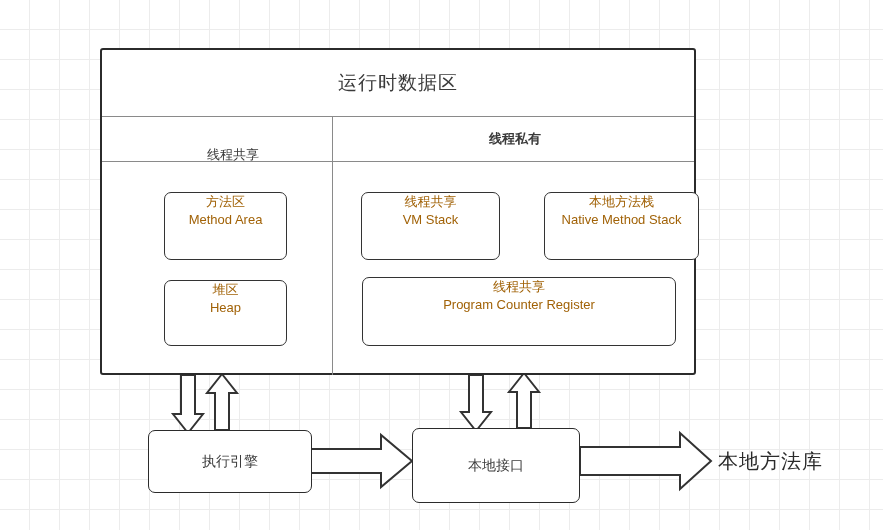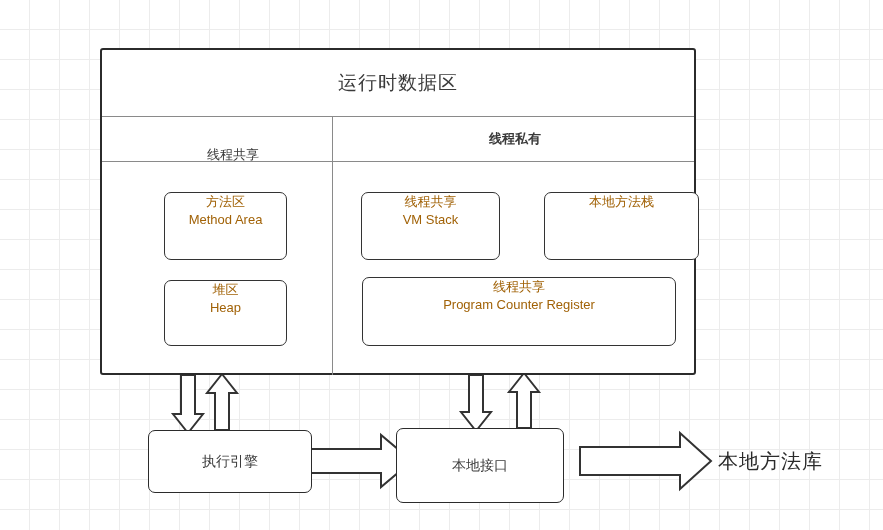--- a/index.html
+++ b/index.html
@@ -122,21 +122,21 @@
     border-radius: 7px;
     background: #ffffff;
     box-sizing: border-box;
     display: flex;
     align-items: center;
     justify-content: center;
     font-size: 14px;
     color: #3b3b3b;
   }
   .box-exec-engine   { left: 124px; top: 430px; width: 164px; height: 63px; margin-left: 24px; }
-  .box-native-iface  { left: 396px; top: 428px; width: 168px; height: 75px; }
+  .box-native-iface  { left: 412px; top: 428px; width: 168px; height: 75px; }
 
   
   .free-label {
     position: absolute;
     left: 718px;
     top: 448px;
     font-size: 20px;
     color: #2b2b2b;
     letter-spacing: 1px;
     white-space: nowrap;
@@ -181,20 +181,21 @@
       <span class="en">Heap</span>
     </div>
 
     <div class="mem-box box-vm-stack">
       <span class="cn">线程共享</span>
       <span class="en">VM Stack</span>
     </div>
 
     <div class="mem-box box-native-stack">
       <span class="cn">本地方法栈</span>
+      <span class="en">Native Method Stack</span>
     </div>
 
     <div class="mem-box box-pc-register">
       <span class="cn">线程共享</span>
       <span class="en">Program Counter Register</span>
     </div>
   </div>
 
   <div class="proc-box box-exec-engine">
     <span>执行引擎</span>

